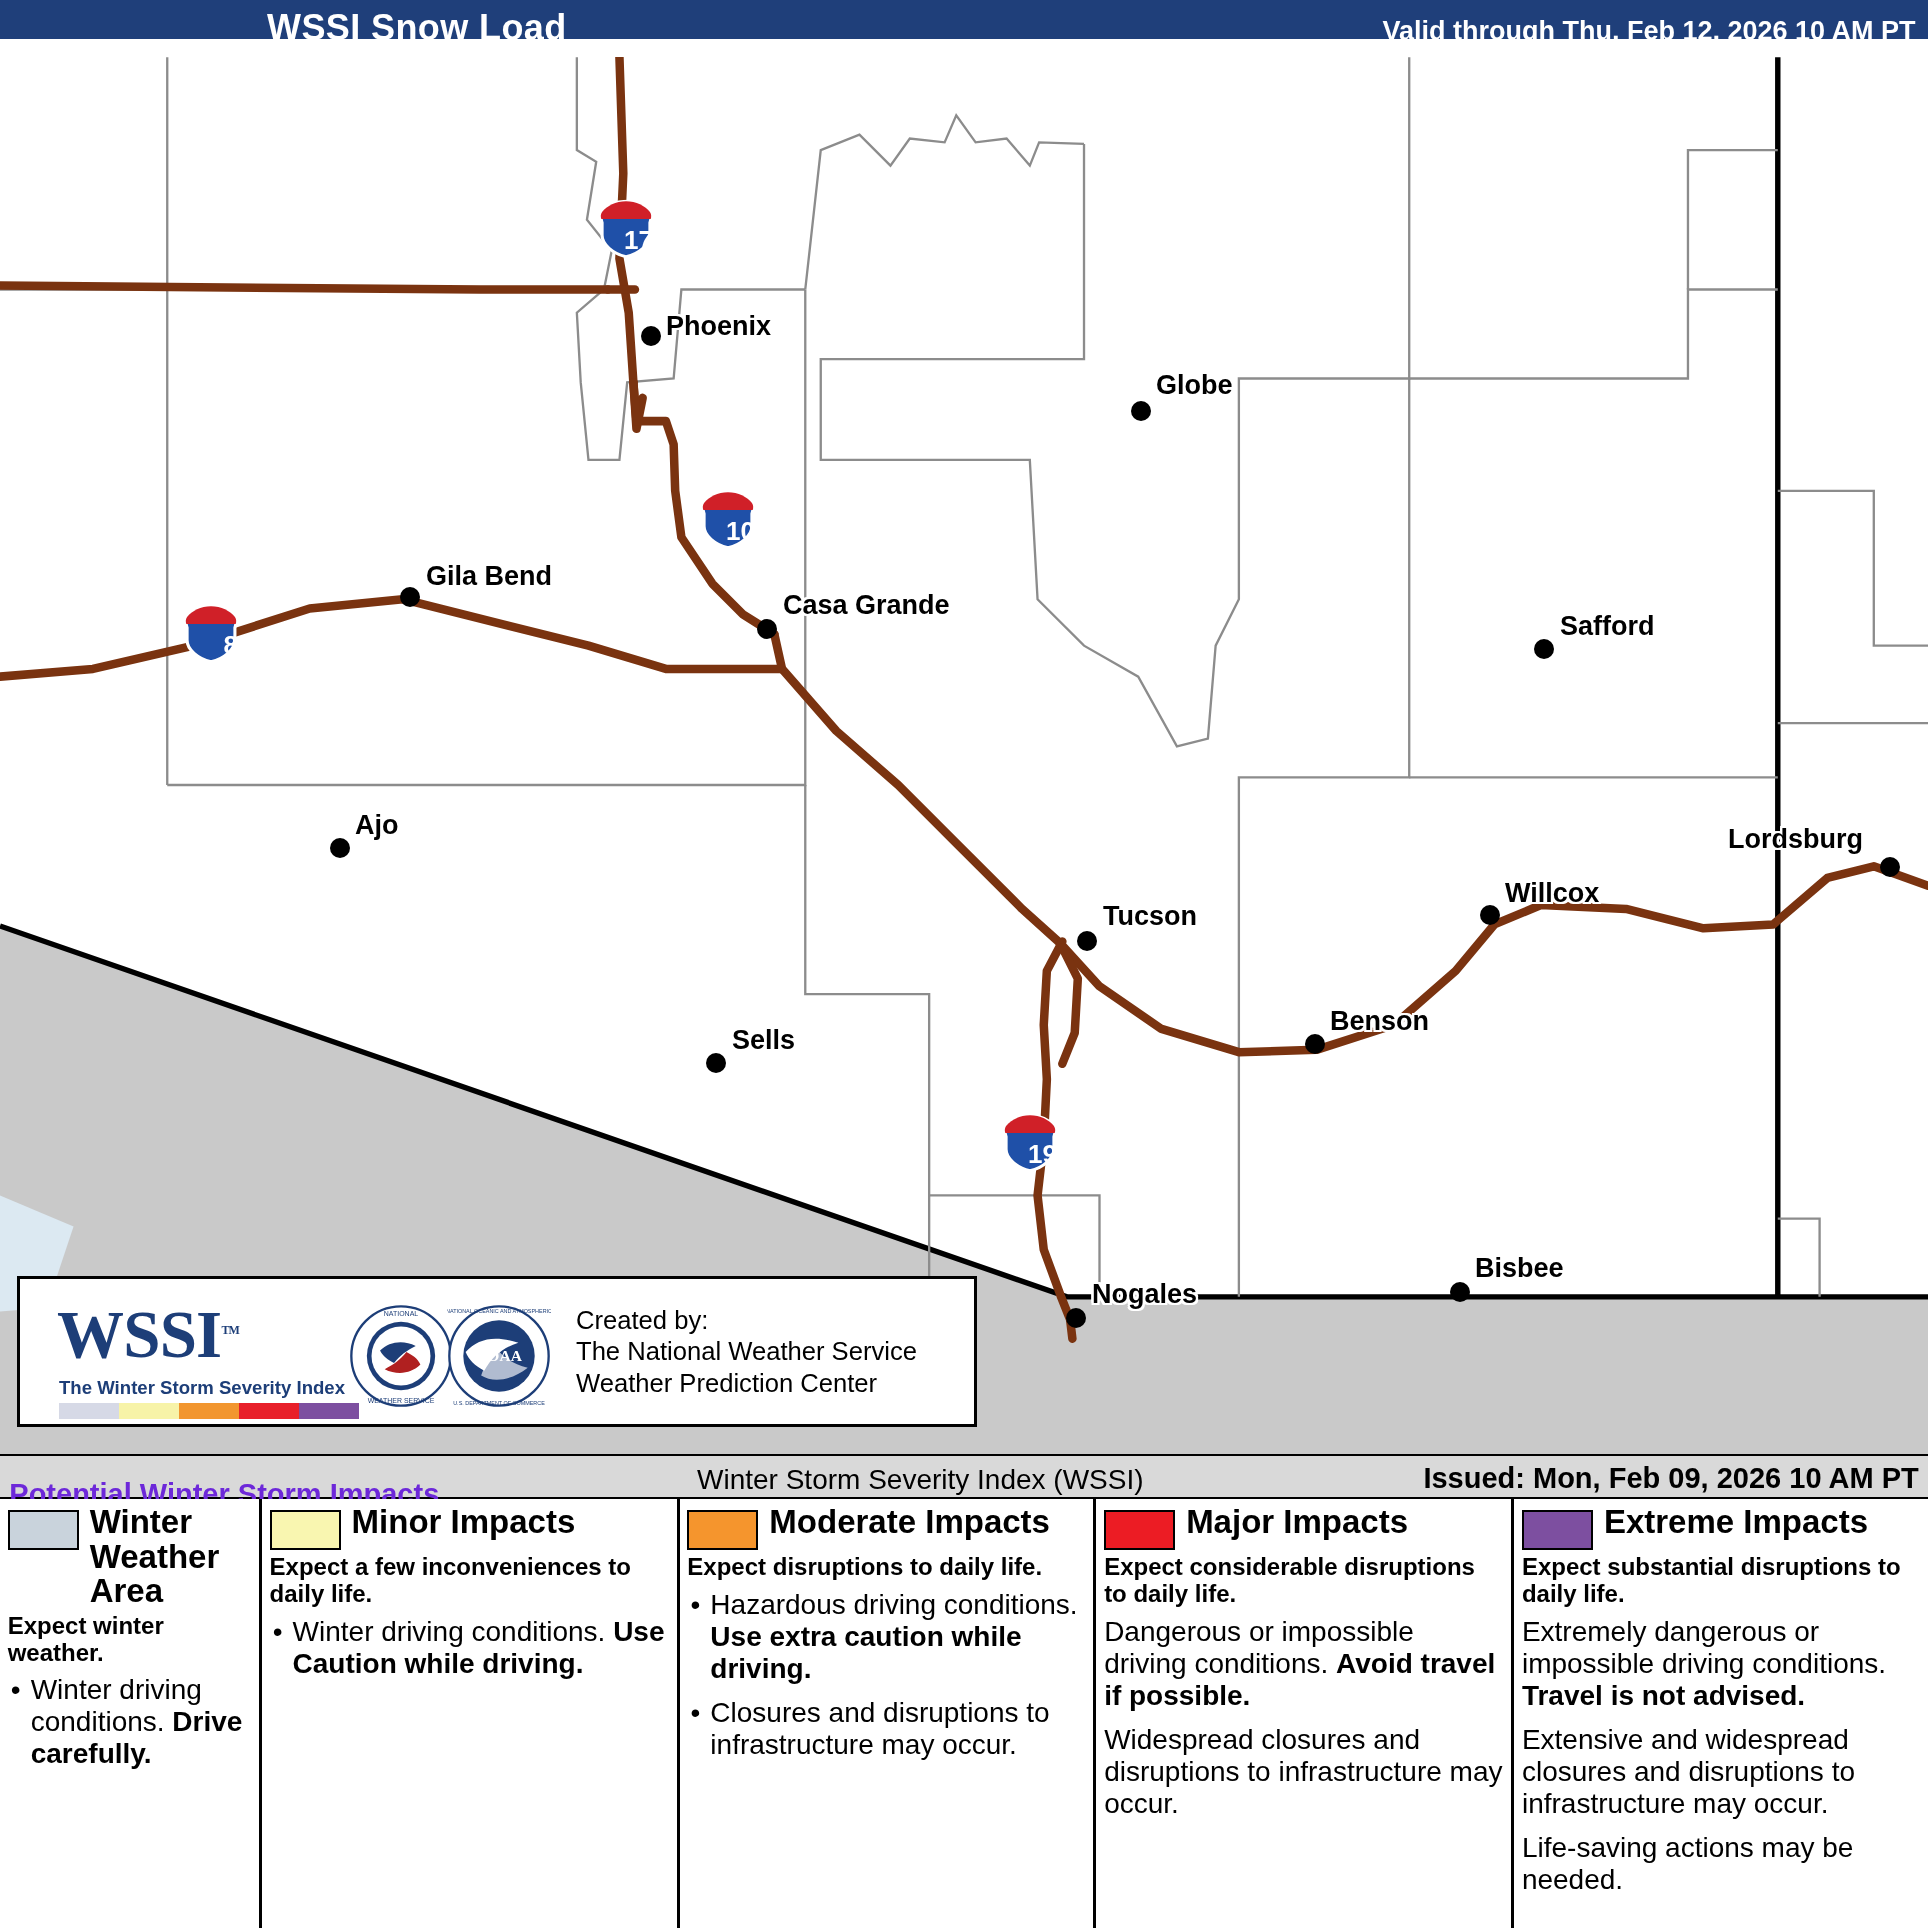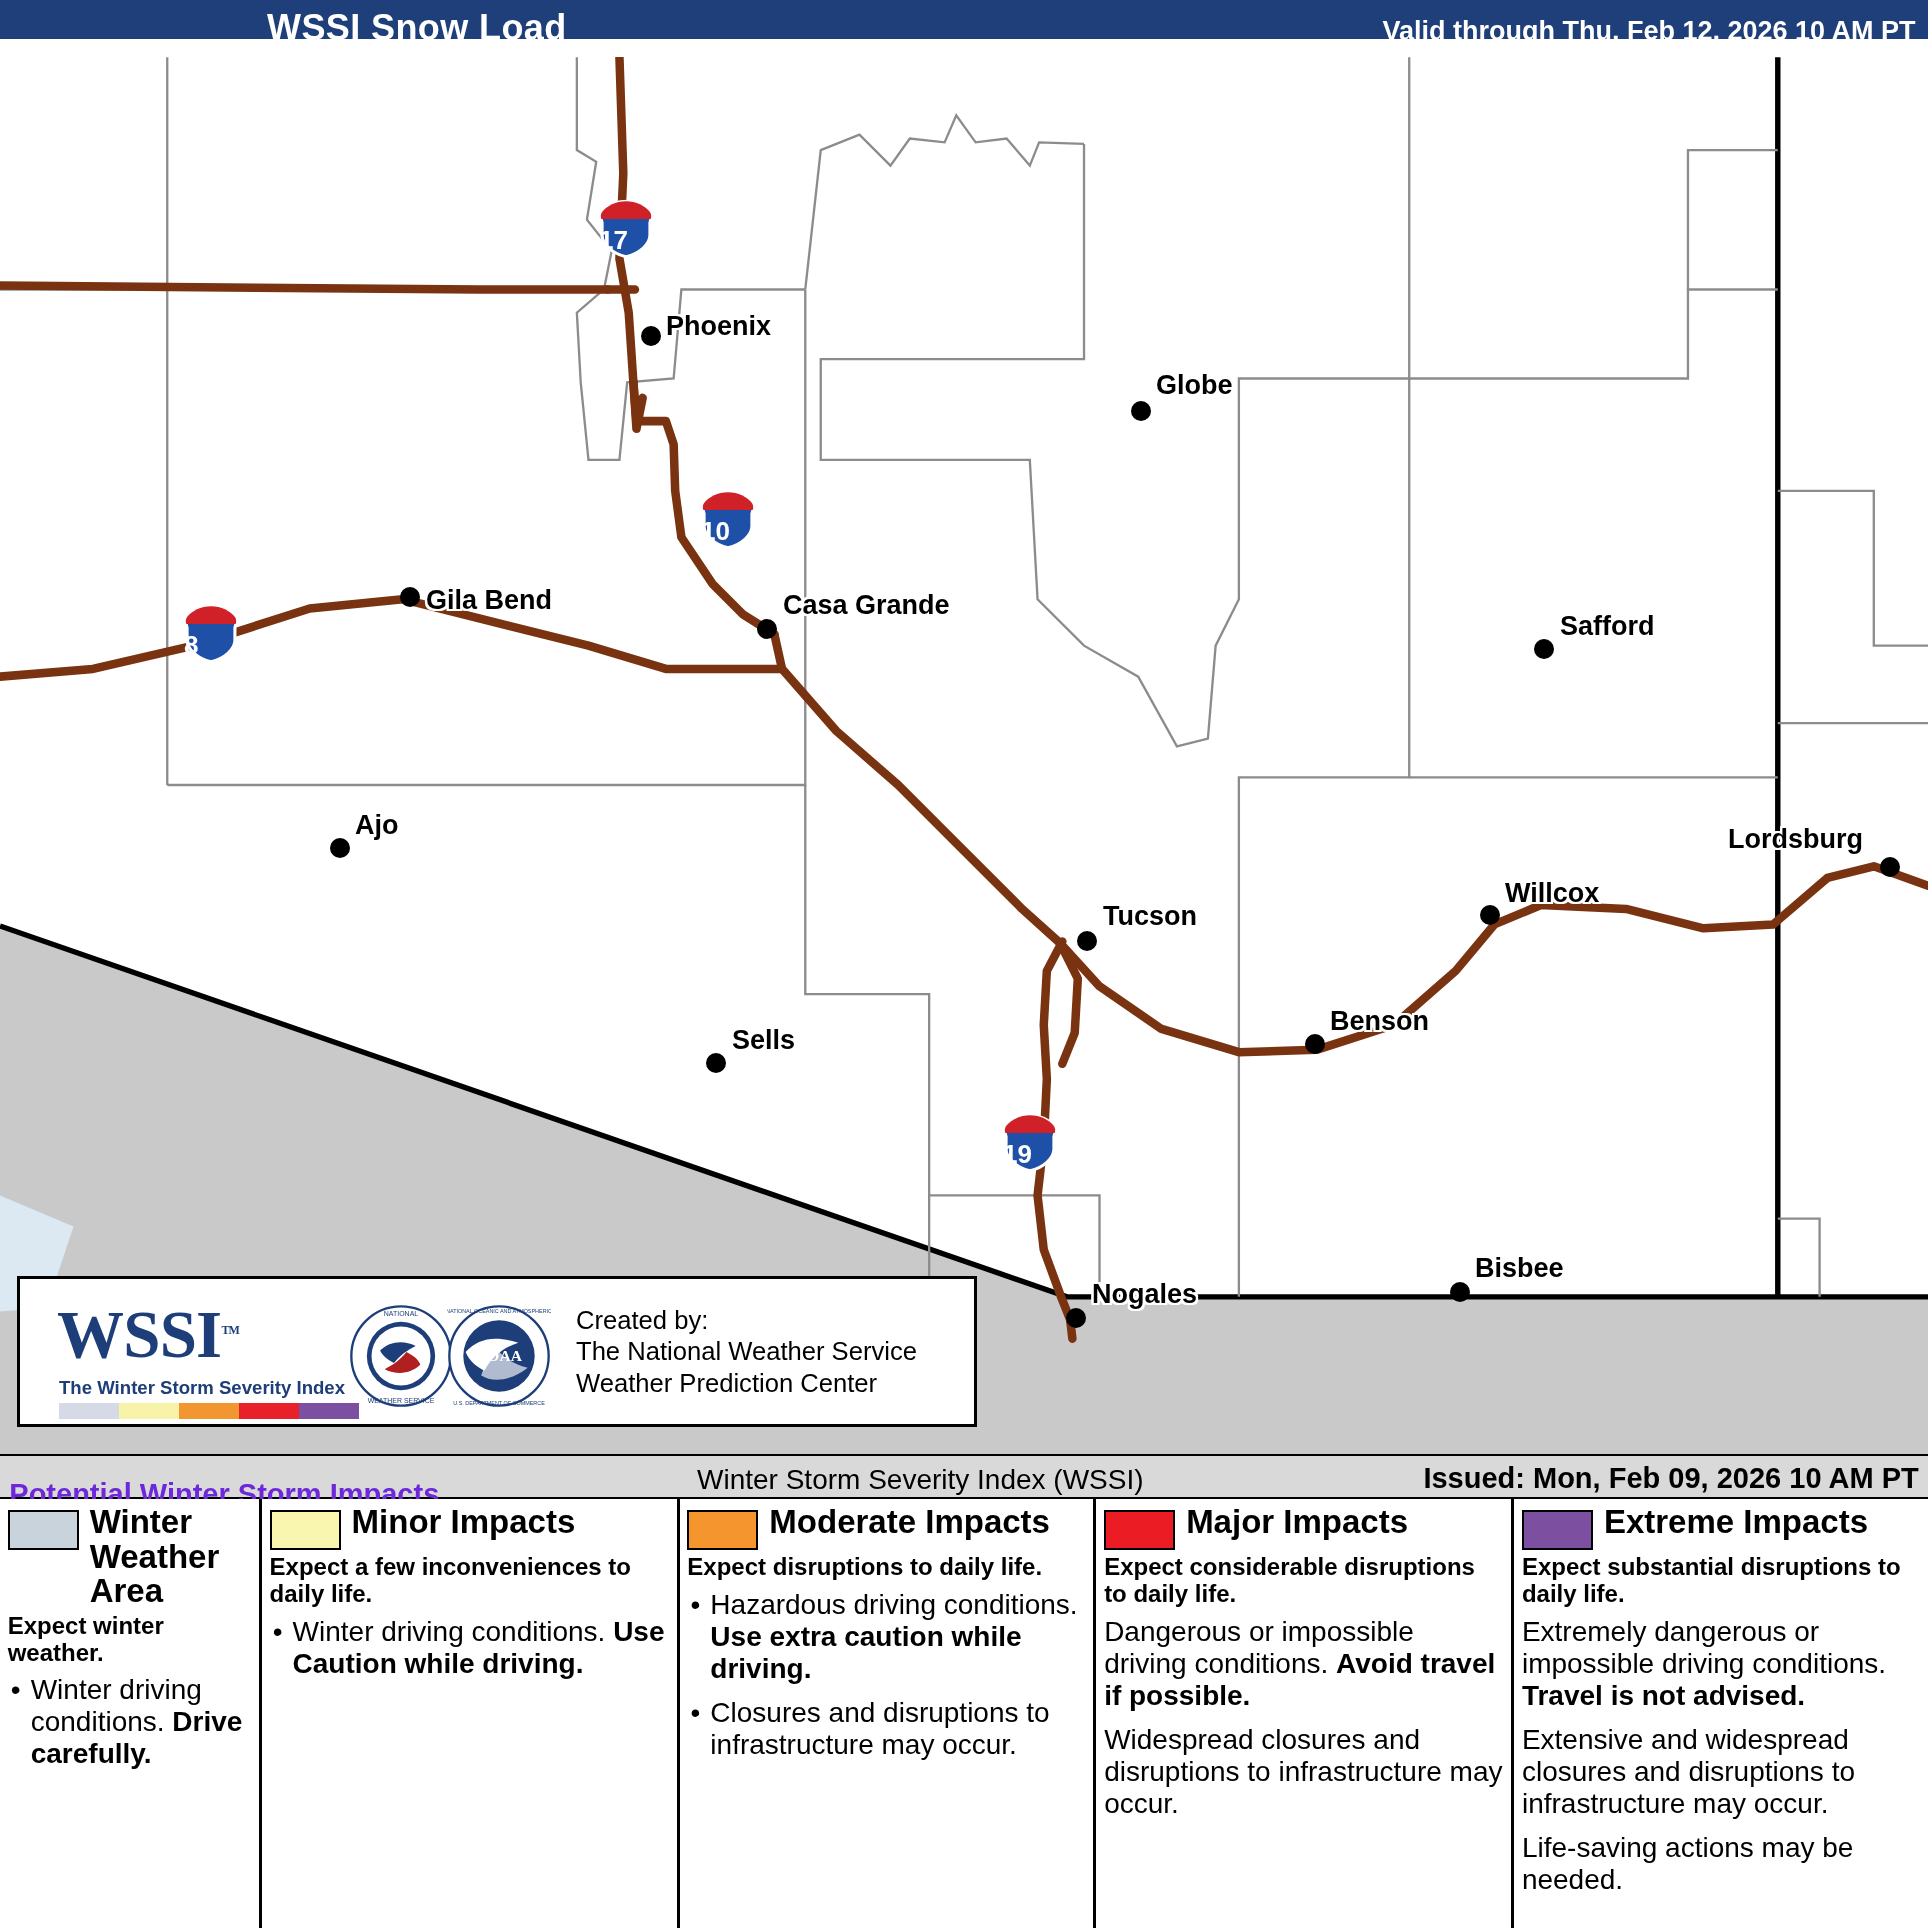--- a/index.html
+++ b/index.html
@@ -52,21 +52,21 @@
       -2.3px -2.3px 0 #fff, 2.3px -2.3px 0 #fff, -2.3px 2.3px 0 #fff, 2.3px 2.3px 0 #fff,
       -2.3px 0 0 #fff, 2.3px 0 0 #fff, 0 -2.3px 0 #fff, 0 2.3px 0 #fff;
   }
 
   
   .shield {
     position:absolute; width:54px; height:59px; transform:translate(-50%,-50%);
   }
   .shield .num {
     position:absolute; left:0; right:0; bottom:3.1px;
-    text-align:left; color:#fff; font-size:26px; font-weight:bold;
+    text-align:right; color:#fff; font-size:26px; font-weight:bold;
     font-family:"Liberation Sans", sans-serif;
   }
 
   
   .logobox {
     position:absolute; left:17px; top:1276px; width:960px; height:151px;
     background:#ffffff; border:3.9px solid #000;
     z-index: 30;
   }
   .wssi-word {
@@ -215,21 +215,21 @@
       </g>
     </svg>
 
     <div class="city-dot" style="left:651px;  top:279px;"></div>
     <div class="city-label" style="left:666px; top:254px;">Phoenix</div>
 
     <div class="city-dot" style="left:1141px; top:354px;"></div>
     <div class="city-label" style="left:1156px; top:313px;">Globe</div>
 
     <div class="city-dot" style="left:410px;  top:540px;"></div>
-    <div class="city-label" style="left:426px; top:528px;">Gila Bend</div>
+    <div class="city-label" style="left:426px; top:504px;">Gila Bend</div>
 
     <div class="city-dot" style="left:767px; top:572px;"></div>
     <div class="city-label" style="left:783px; top:533px;">Casa Grande</div>
 
     <div class="city-dot" style="left:1544px; top:592px;"></div>
     <div class="city-label" style="left:1560px; top:554px;">Safford</div>
 
     <div class="city-dot" style="left:340px;  top:791px;"></div>
     <div class="city-label" style="left:355px; top:753px;">Ajo</div>
 

